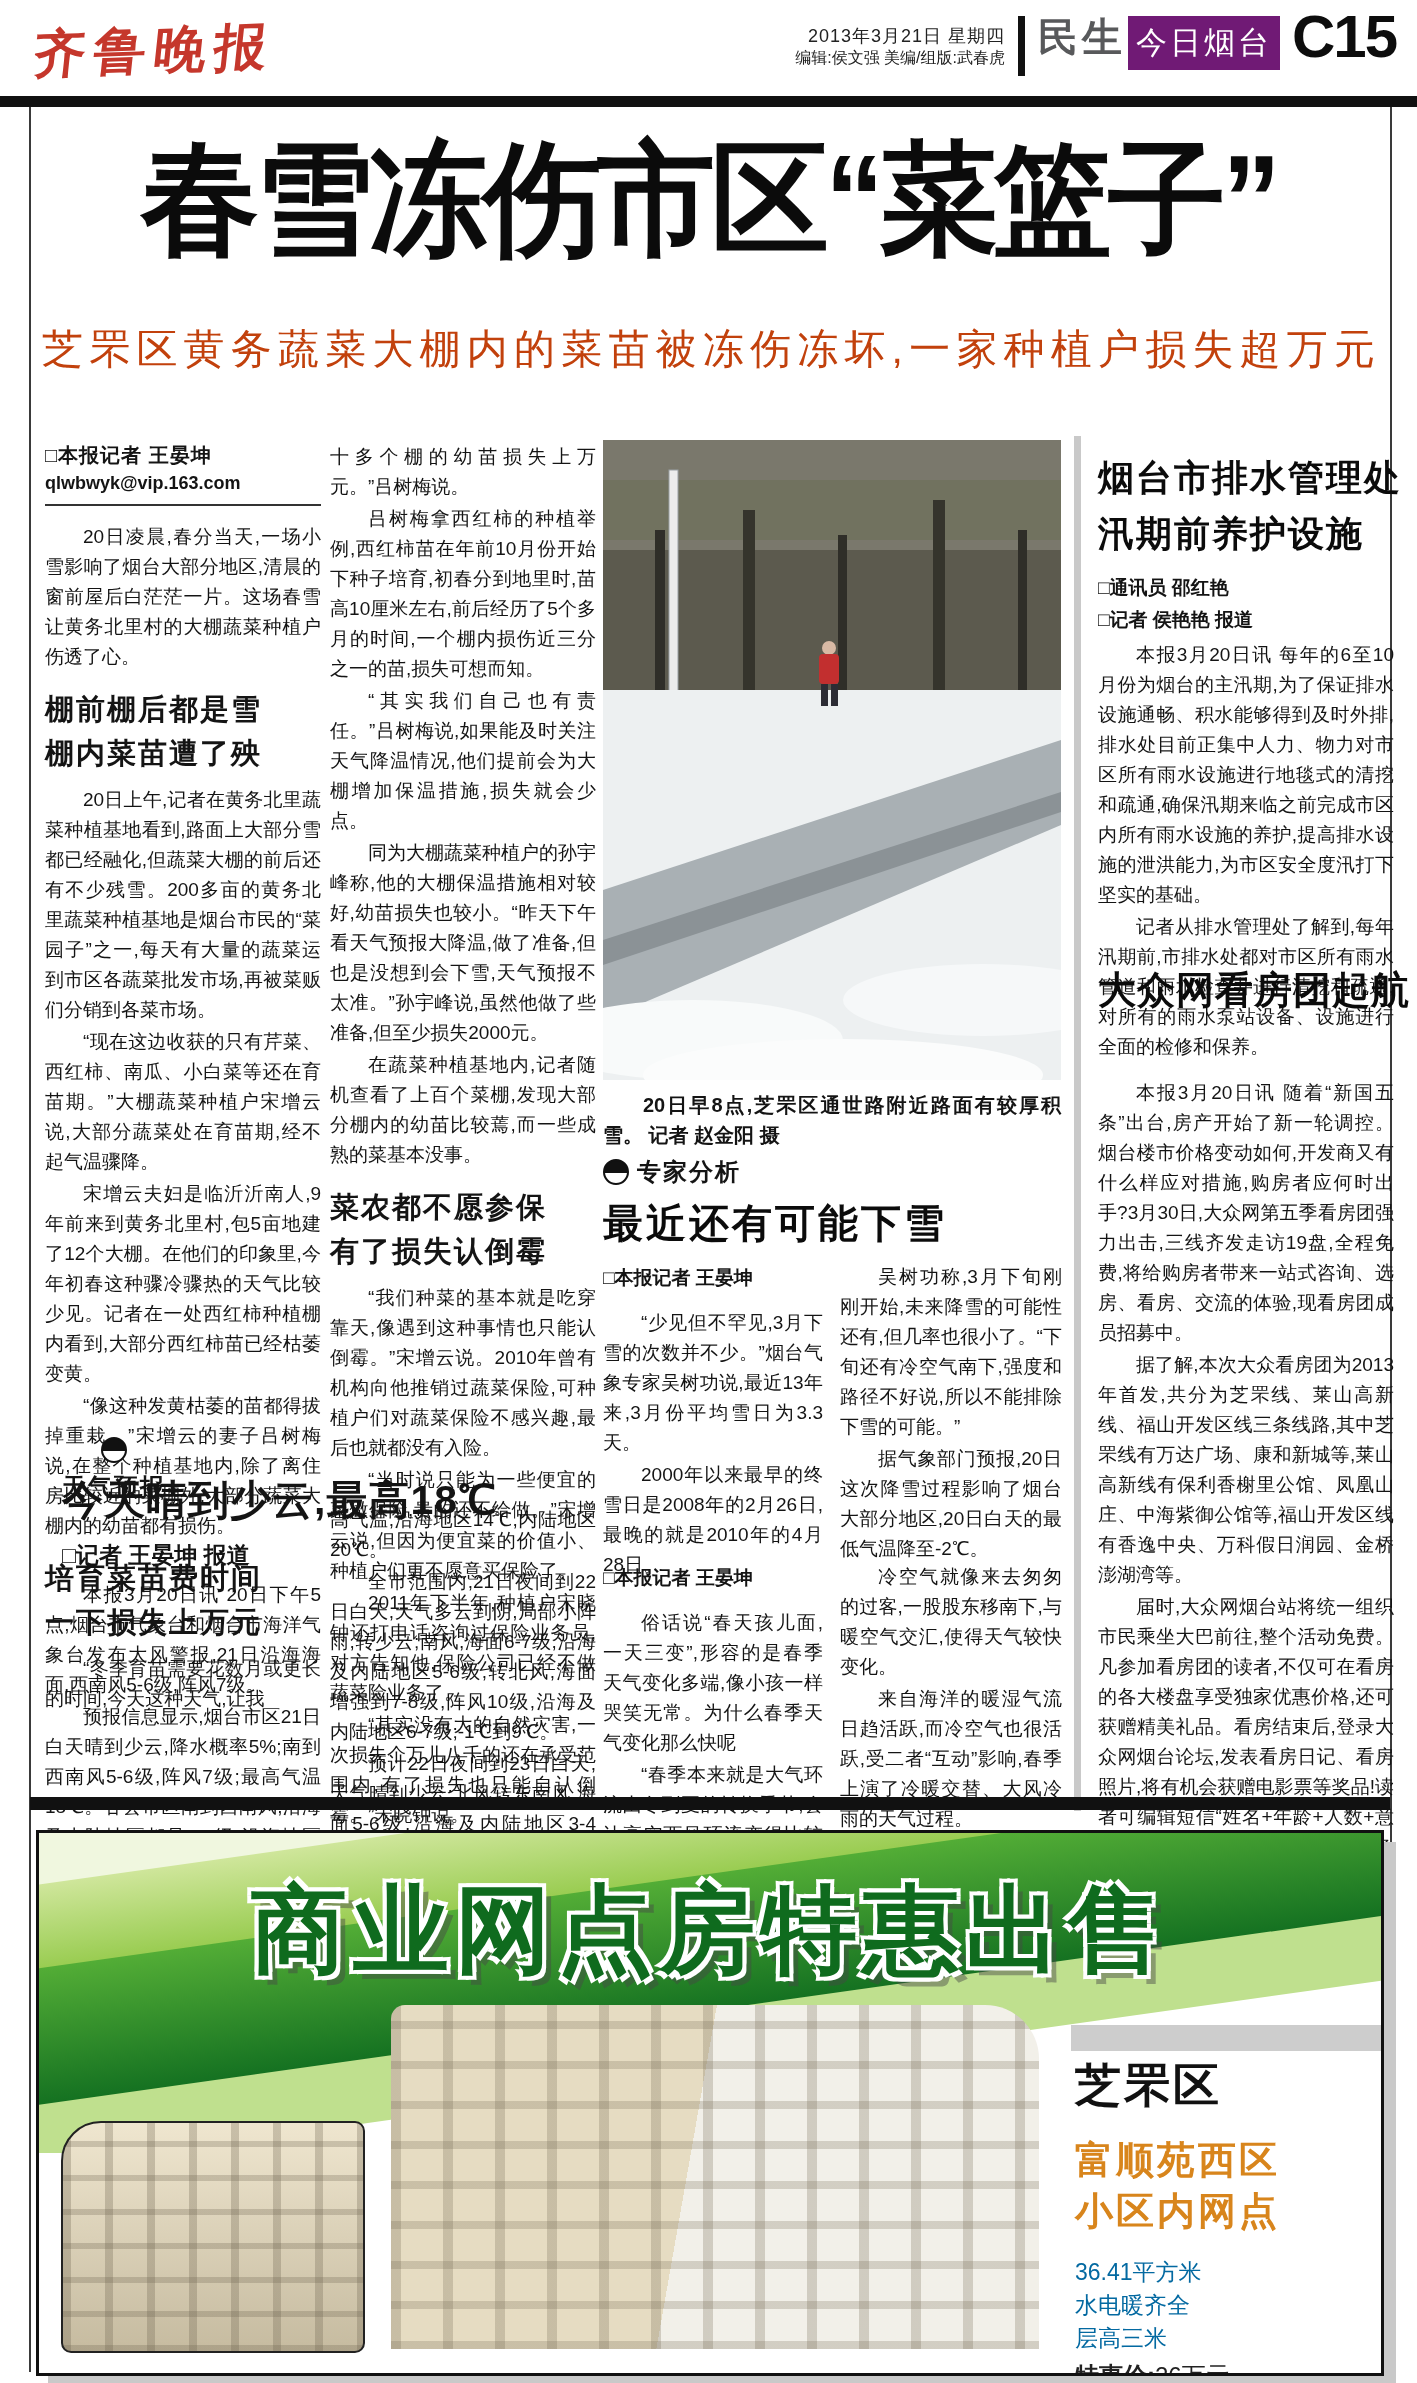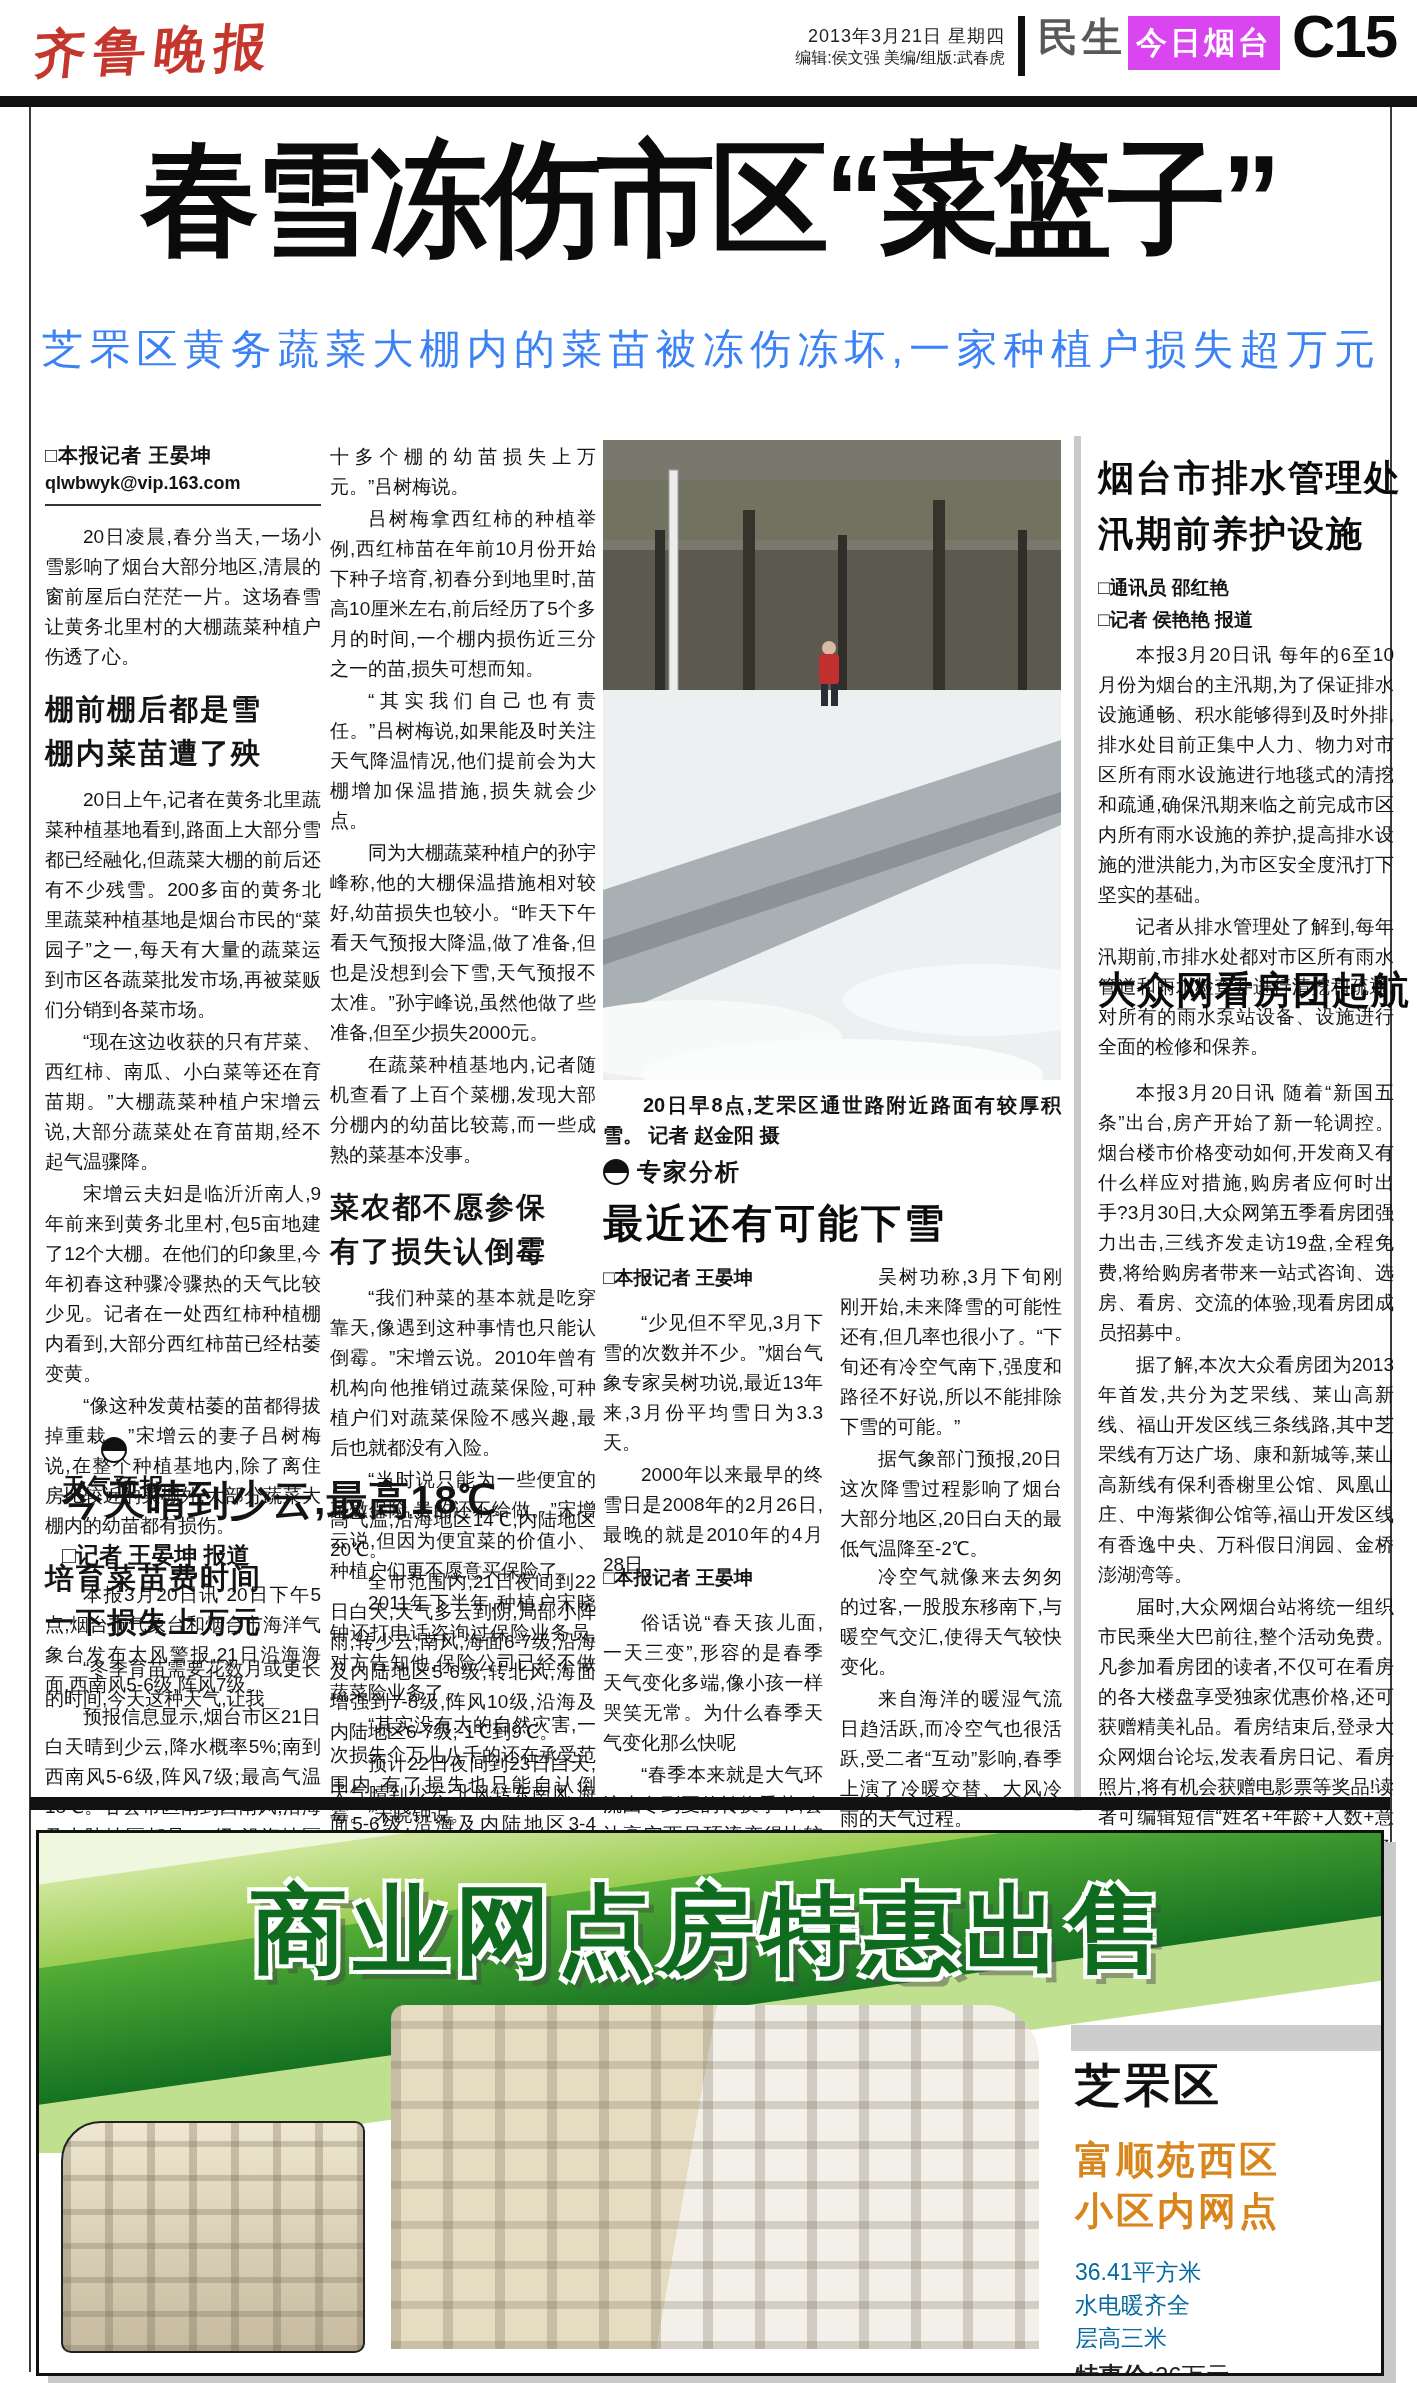--- a/index.html
+++ b/index.html
@@ -7,22 +7,22 @@
         font-family:"Liberation Sans",sans-serif;color:#141414;overflow:hidden;}
 
   
   .masthead{position:absolute;left:34px;top:16px;font-size:52px;font-weight:700;
             color:#c5372c;letter-spacing:8px;transform:skewX(-8deg) rotate(-2deg);}
   .hdr-meta{position:absolute;left:600px;top:24px;width:405px;text-align:right;color:#222;}
   .hdr-meta .l1{font-size:18px;letter-spacing:1px;}
   .hdr-meta .l2{font-size:16px;}
   .hdr-vbar{position:absolute;left:1018px;top:16px;width:7px;height:60px;background:#111;}
   .hdr-section{position:absolute;left:1038px;top:10px;font-size:40px;font-weight:800;color:#58595b;letter-spacing:4px;}
-  .hdr-edition{position:absolute;left:1128px;top:16px;width:152px;height:54px;background:#d946ef;
-               color:#fff;font-size:31px;font-weight:700;display:flex;align-items:center;
+  .hdr-edition{position:absolute;left:1128px;top:16px;width:152px;height:54px;background:#701a75;
+               color:#fff;font-size:31px;font-weight:400;display:flex;align-items:center;
                justify-content:center;letter-spacing:3px;}
   .hdr-pageno{position:absolute;left:1292px;top:2px;font-size:60px;font-weight:900;color:#0d0d0d;letter-spacing:-2px;}
   .rule-top{position:absolute;left:0;top:96px;width:1417px;height:11px;background:#111;}
   .border-l{position:absolute;left:29px;top:107px;width:2px;height:2265px;background:#3a3a3a;}
   .border-r{position:absolute;left:1390px;top:107px;width:2px;height:2265px;background:#3a3a3a;}
 
   
   .headline{position:absolute;left:38px;top:122px;width:1342px;margin:0;text-align:center;
             font-size:118px;font-weight:900;letter-spacing:-4px;line-height:1.25;color:#0b0b0b;
             transform:scaleY(1.05);transform-origin:top;}
@@ -115,21 +115,21 @@
   </div>
   <div class="hdr-vbar"></div>
   <div class="hdr-section">民生</div>
   <div class="hdr-edition">今日烟台</div>
   <div class="hdr-pageno">C15</div>
   <div class="rule-top"></div>
   <div class="border-l"></div>
   <div class="border-r"></div>
 
   <h1 class="headline">春雪冻伤市区“菜篮子”</h1>
-  <div class="subheadline" style="color:#3b82f6">芝罘区黄务蔬菜大棚内的菜苗被冻伤冻坏,一家种植户损失超万元</div>
+  <div class="subheadline" style="color:#c2410c">芝罘区黄务蔬菜大棚内的菜苗被冻伤冻坏,一家种植户损失超万元</div>
 
   <section class="col1">
     <div class="byline">□本报记者  王晏坤</div>
     <div class="email">qlwbwyk@vip.163.com</div>
     <div class="byline-rule"></div>
     <p class="para indent">20日凌晨,春分当天,一场小雪影响了烟台大部分地区,清晨的窗前屋后白茫茫一片。这场春雪让黄务北里村的大棚蔬菜种植户伤透了心。</p>
     <div class="subhead">
       <div>棚前棚后都是雪</div>
       <div>棚内菜苗遭了殃</div>
     </div>

